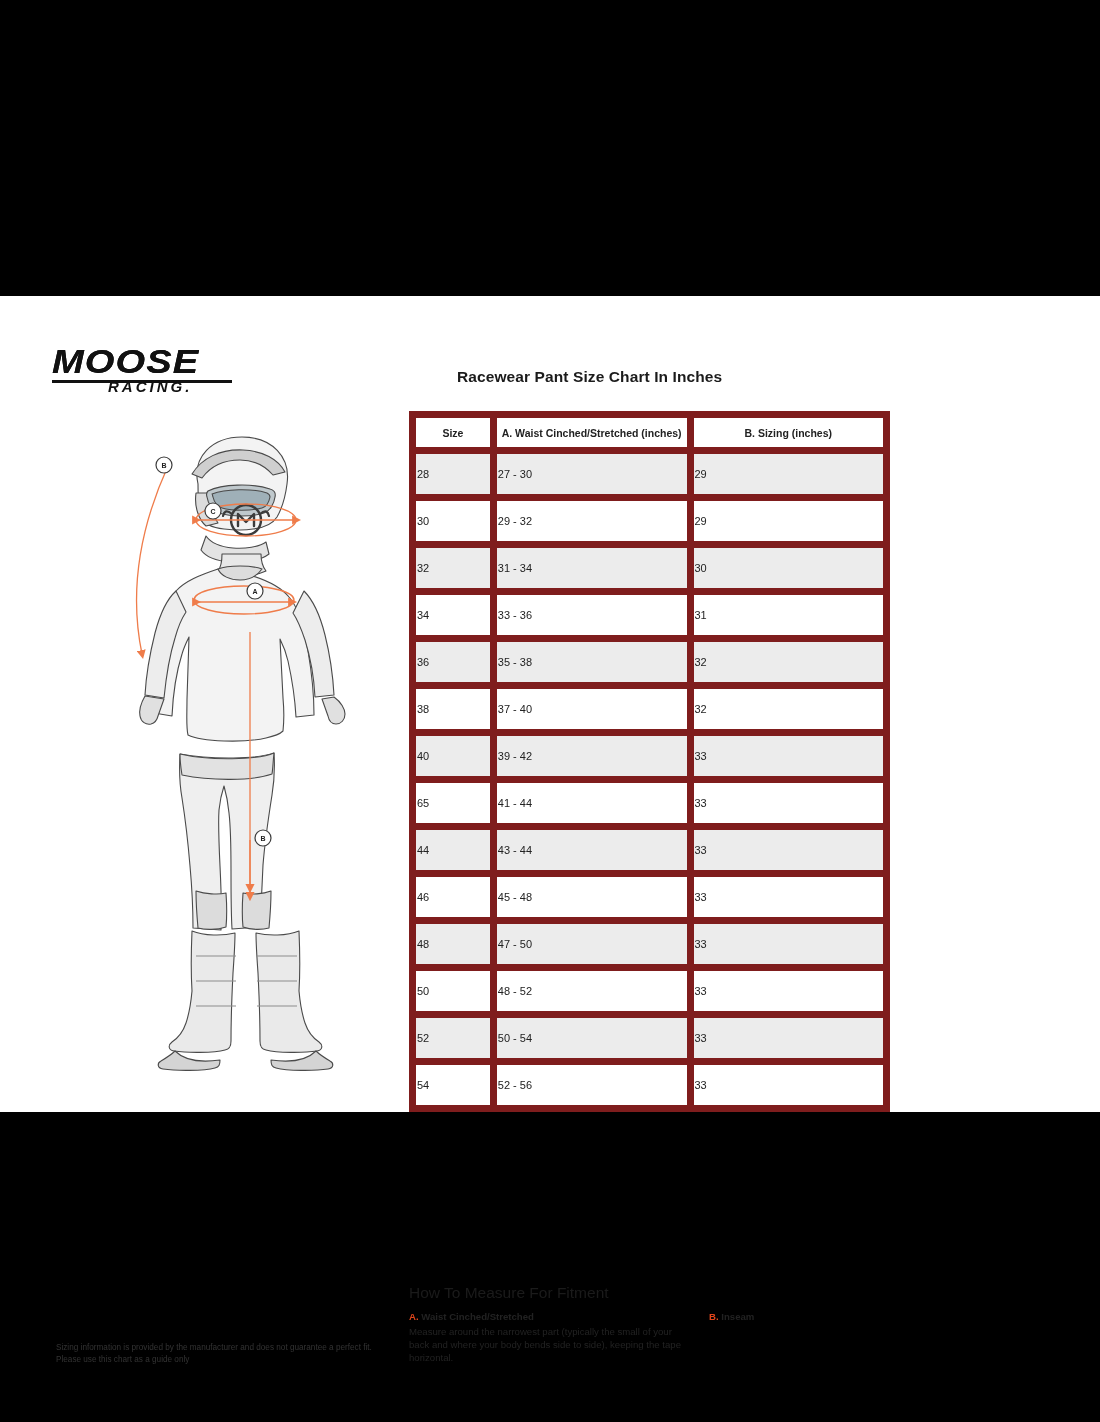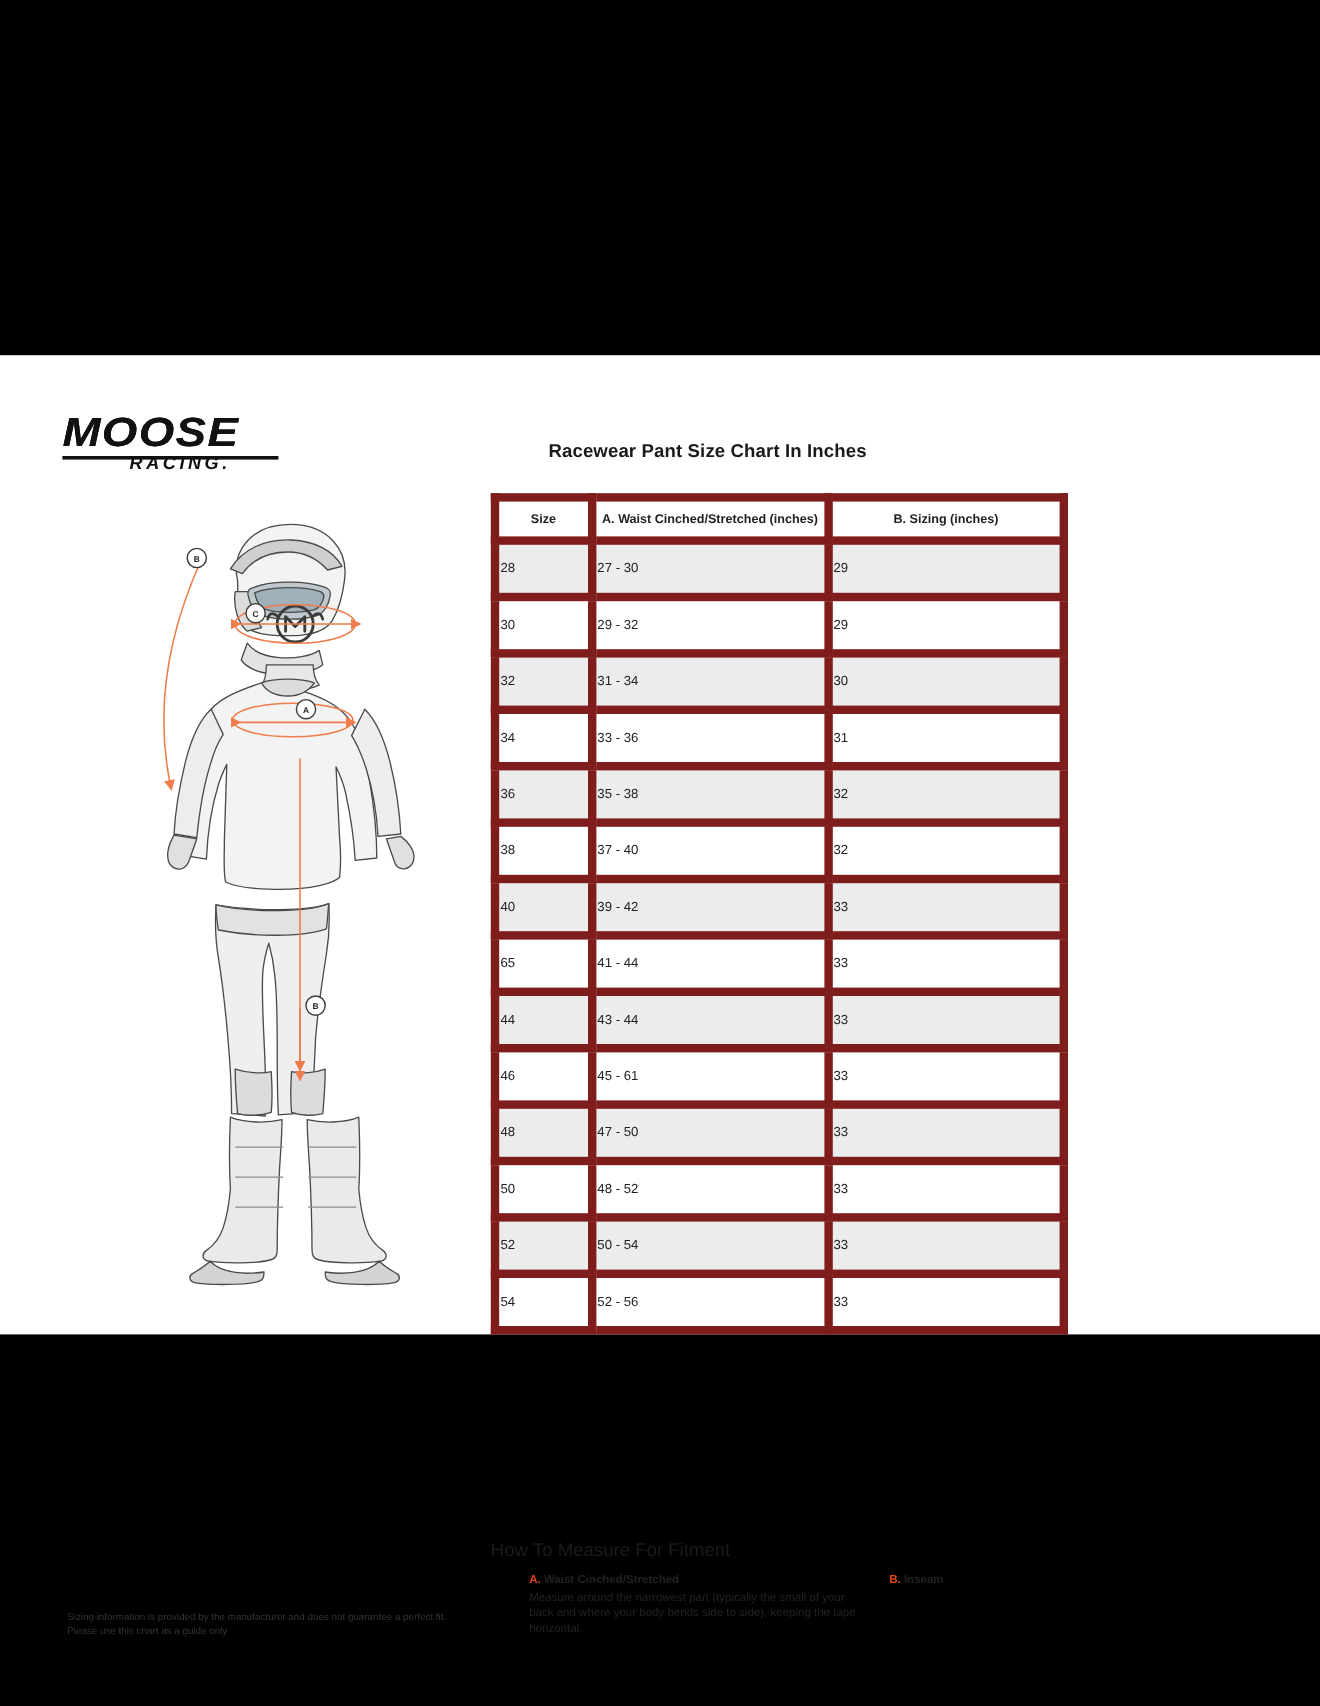--- a/index.html
+++ b/index.html
@@ -123,21 +123,20 @@
     top: 988px;
     font-size: 15.5px;
     font-weight: normal;
     color: #1b1b1b;
   }
   .howto-col {
     position: absolute;
     font-size: 9.6px;
     line-height: 13px;
     color: #222;
-    margin-left: 32px;
   }
   .howto-col.left { left: 409px; top: 1014px; width: 282px; }
   .howto-col.right { left: 709px; top: 1014px; width: 290px; }
   .howto-head {
     font-weight: bold;
     font-size: 9.6px;
     margin-bottom: 2px;
   }
   .howto-head .letter { color: #e0451b; }
   .howto-body { font-size: 9.6px; line-height: 13.2px; }
@@ -312,21 +311,21 @@
         <td class="cell-val">41 - 44</td>
         <td class="cell-val">33</td>
       </tr>
       <tr class="alt">
         <td class="cell-size">44</td>
         <td class="cell-val">43 - 44</td>
         <td class="cell-val">33</td>
       </tr>
       <tr>
         <td class="cell-size">46</td>
-        <td class="cell-val">45 - 61</td>
+        <td class="cell-val">45 - 48</td>
         <td class="cell-val">33</td>
       </tr>
       <tr class="alt">
         <td class="cell-size">48</td>
         <td class="cell-val">47 - 50</td>
         <td class="cell-val">33</td>
       </tr>
       <tr>
         <td class="cell-size">50</td>
         <td class="cell-val">48 - 52</td>

